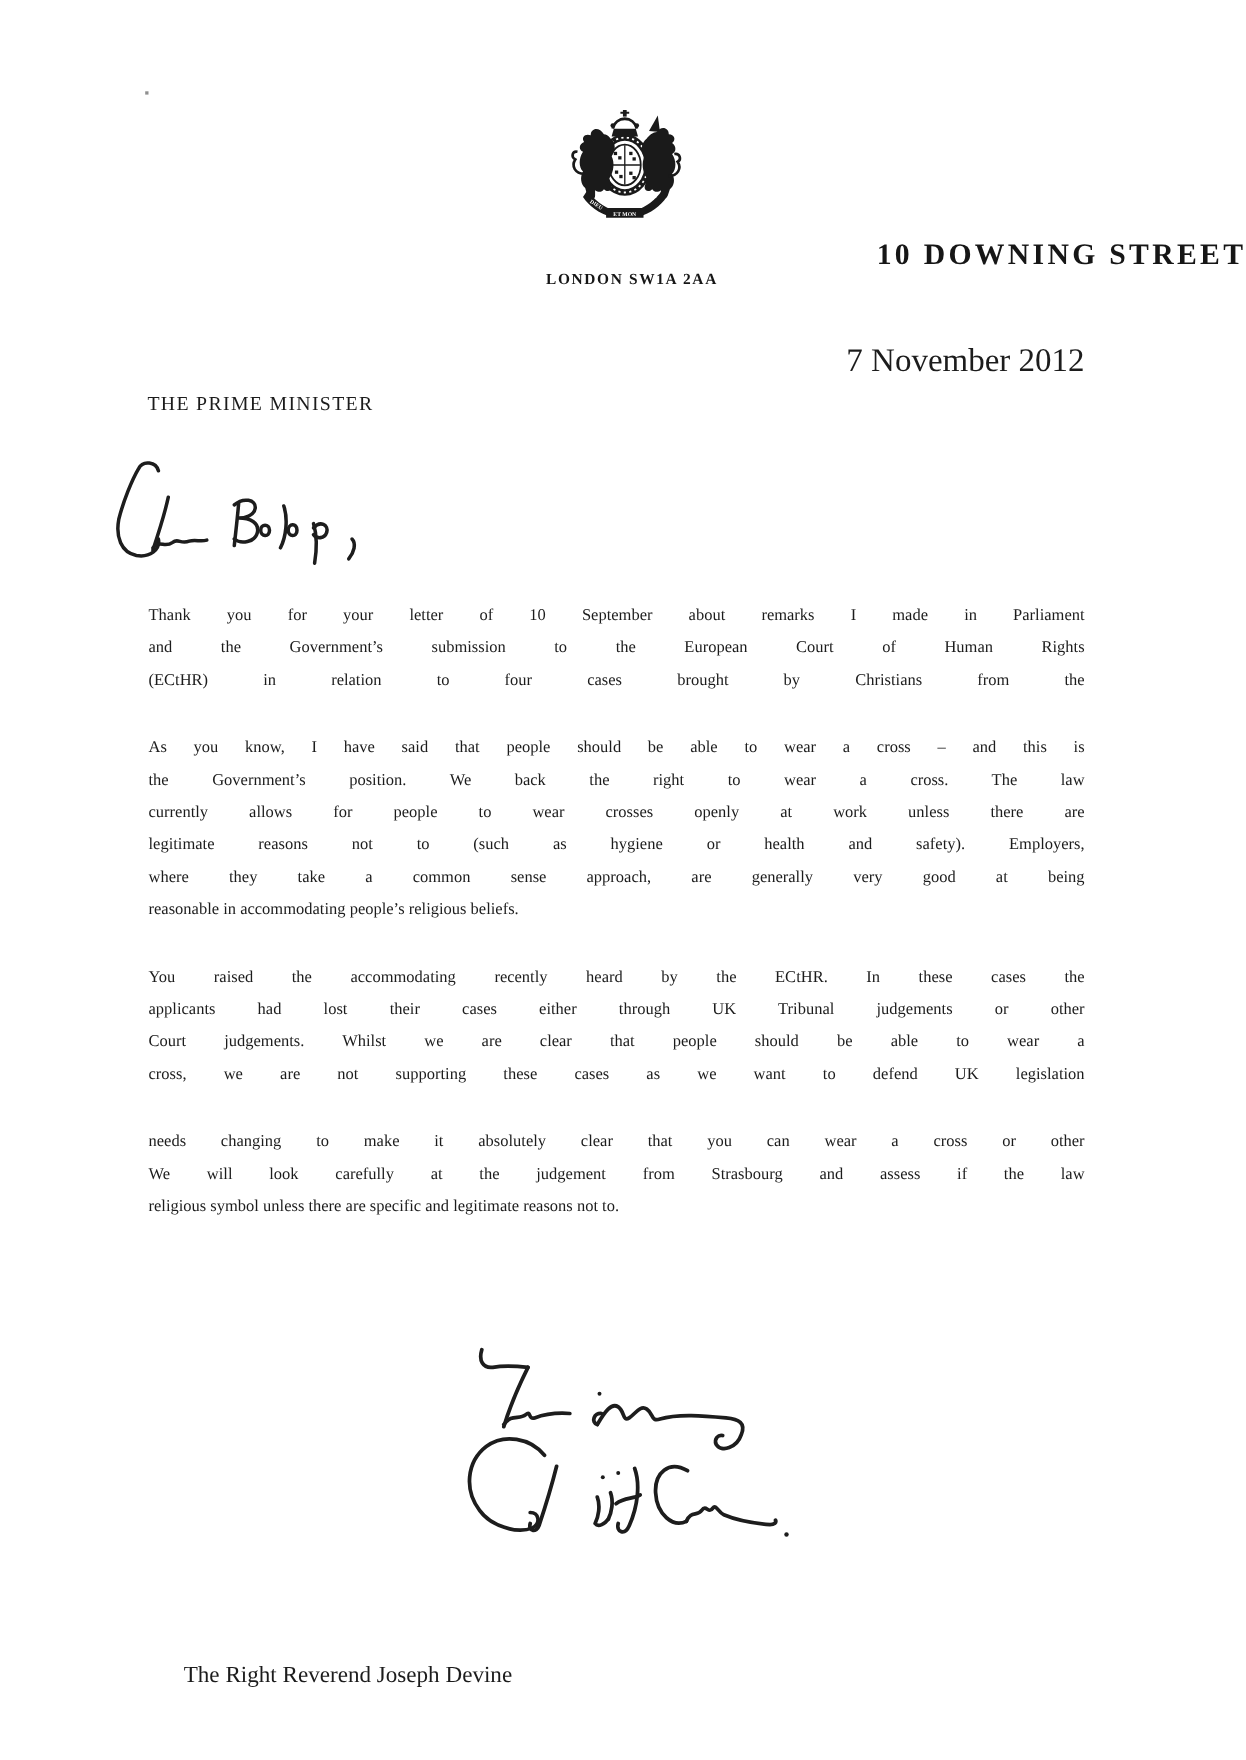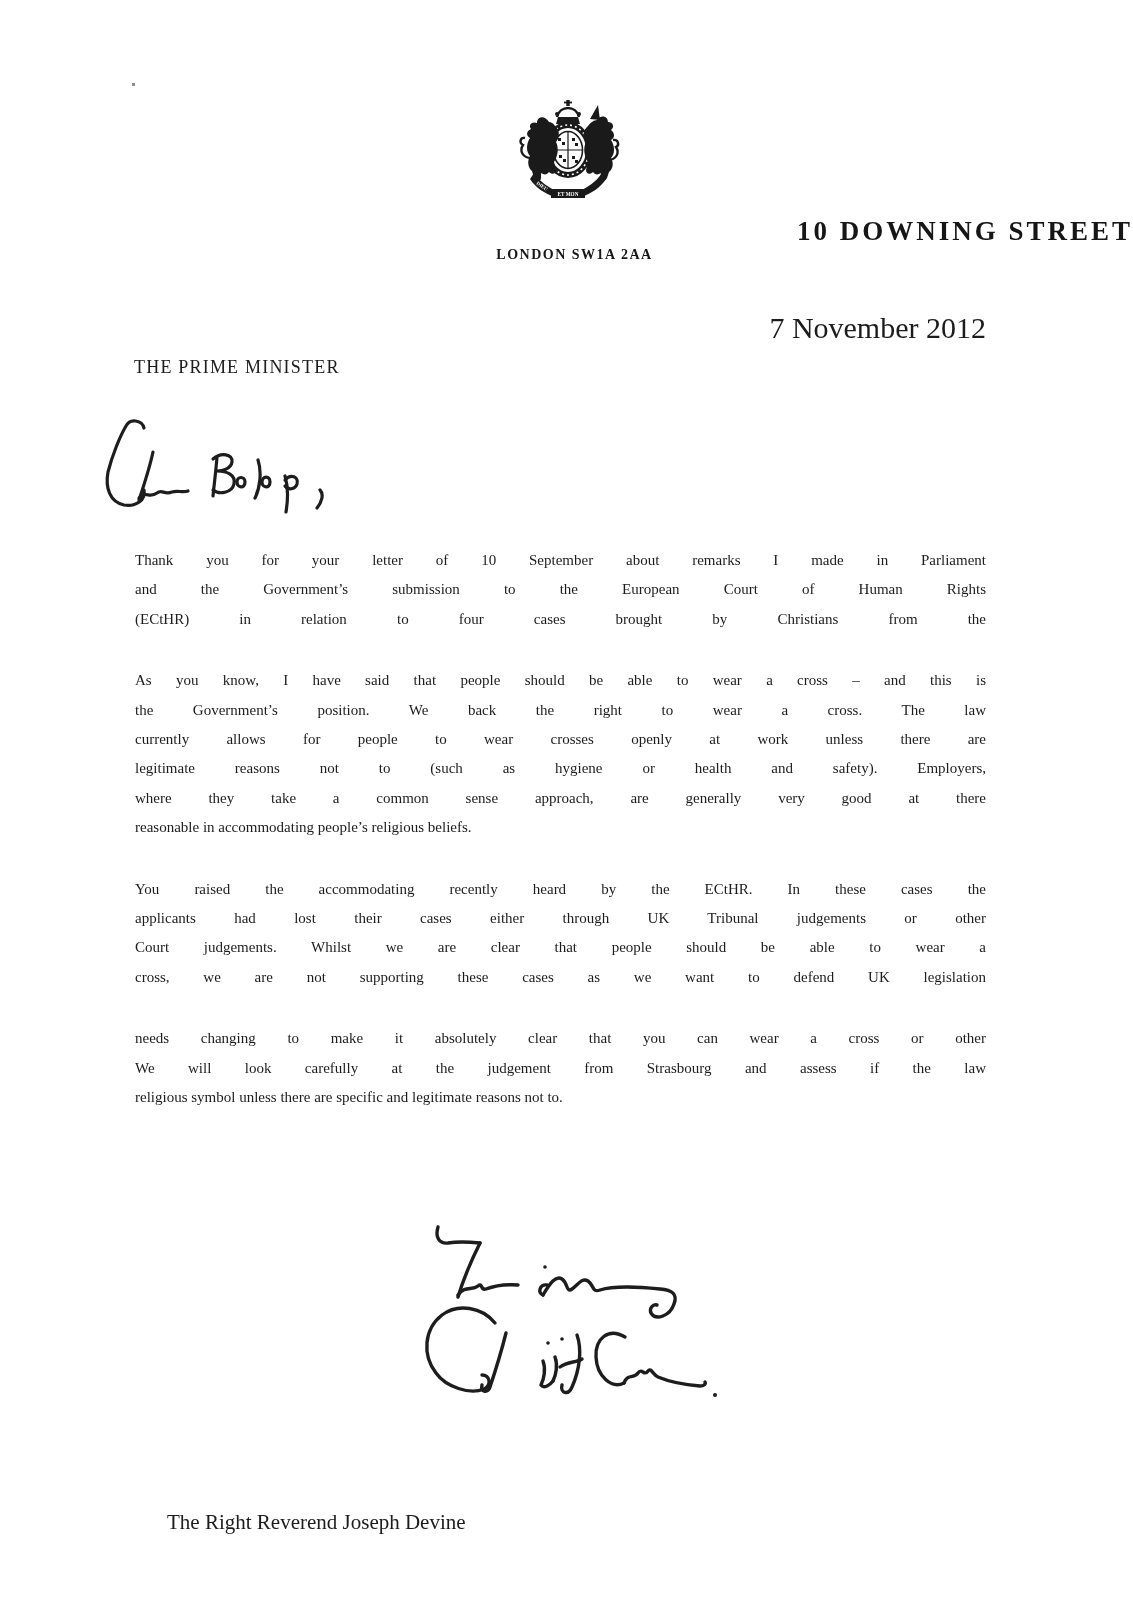--- a/index.html
+++ b/index.html
@@ -127,21 +127,21 @@
     <div class="para">
       <div class="line">Thank you for your letter of 10 September about remarks I made in Parliament</div>
       <div class="line">and the Government’s submission to the European Court of Human Rights</div>
       <div class="line">(ECtHR) in relation to four cases brought by Christians from the</div>
     </div>
     <div class="para">
       <div class="line">As you know, I have said that people should be able to wear a cross – and this is</div>
       <div class="line">the Government’s position.  We back the right to wear a cross.  The law</div>
       <div class="line">currently allows for people to wear crosses openly at work unless there are</div>
       <div class="line">legitimate reasons not to (such as hygiene or health and safety).  Employers,</div>
-      <div class="line">where they take a common sense approach, are generally very good at there</div>
+      <div class="line">where they take a common sense approach, are generally very good at being</div>
       <div class="line last">reasonable in accommodating people’s religious beliefs.</div>
     </div>
     <div class="para">
       <div class="line">You raised the accommodating recently heard by the ECtHR.  In these cases the</div>
       <div class="line">applicants had lost their cases either through UK Tribunal judgements or other</div>
       <div class="line">Court judgements.  Whilst we are clear that people should be able to wear a</div>
       <div class="line">cross, we are not supporting these cases as we want to defend UK legislation</div>
     </div>
     <div class="para">
       <div class="line">needs changing to make it absolutely clear that you can wear a cross or other</div>

